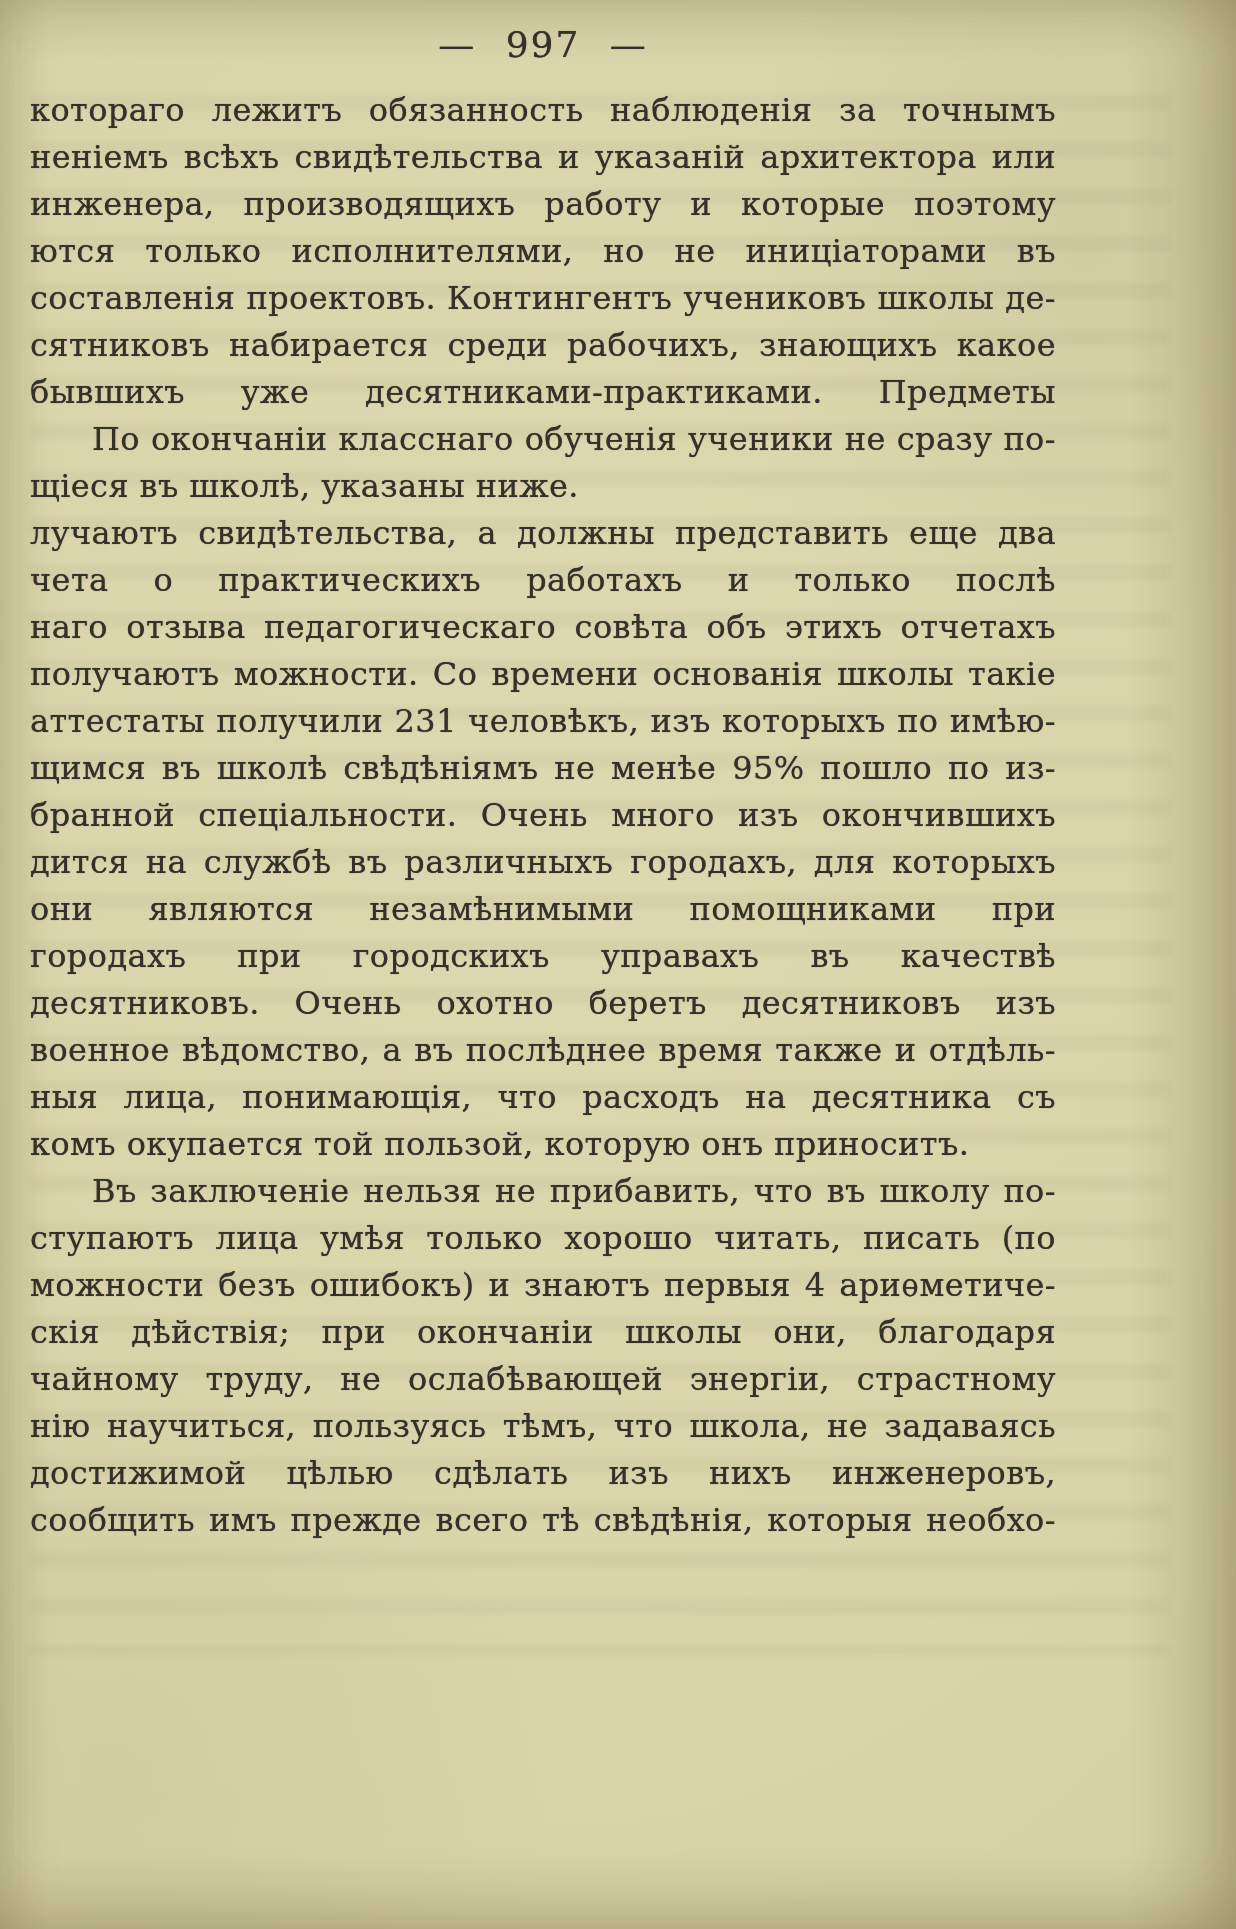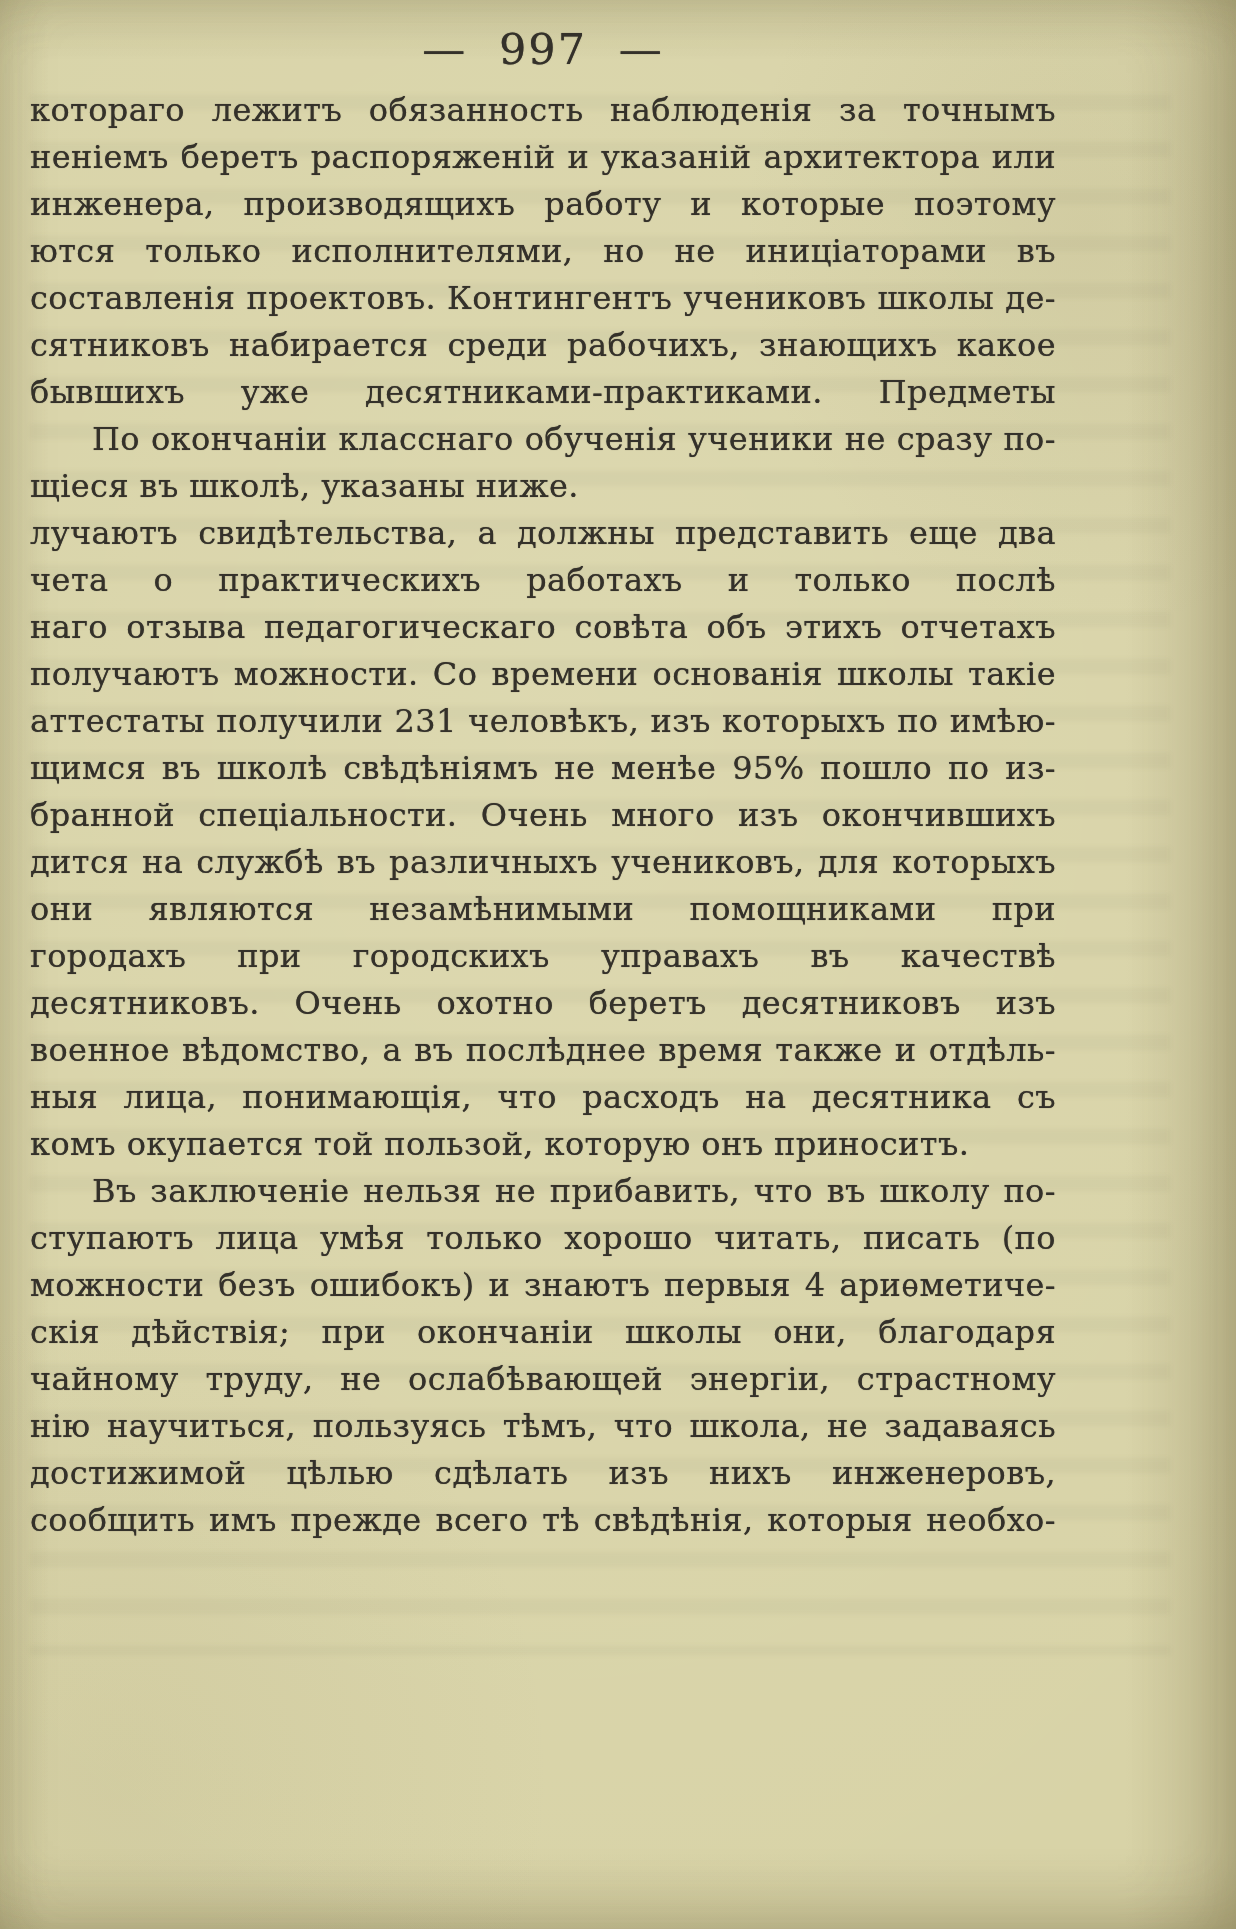--- a/index.html
+++ b/index.html
@@ -43,21 +43,21 @@
       rgba(104,108,82,0) 47px);
     filter: blur(2px);
     pointer-events: none;
   }
   .page-header {
     position: absolute;
     top: 24px;
     left: 30px;
     width: 1026px;
     text-align: center;
-    font-size: 43px;
+    font-size: 36px;
     letter-spacing: 2px;
     word-spacing: 16px;
     text-shadow: 0 0 0.8px rgba(52,49,42,0.75);
   }
   .textblock {
     position: absolute;
     top: 87px;
     left: 30px;
     width: 1026px;
   }
@@ -78,37 +78,37 @@
 <body>
 
 <div class="page">
   <div class="bleed-overlay"></div>
 
   <div class="page-header">— 997 —</div>
 
   <div class="textblock">
 
     <div class="line">котораго лежитъ обязанность наблюденія за точнымъ испол-</div>
-    <div class="line">неніемъ беретъ распоряженій и указаній архитектора или</div>
+    <div class="line">неніемъ всѣхъ свидѣтельства и указаній архитектора или</div>
     <div class="line">инженера, производящихъ работу и которые поэтому явля-</div>
     <div class="line">ются только исполнителями, но не иниціаторами въ смыслѣ</div>
     <div class="line">составленія проектовъ. Контингентъ учениковъ школы де-</div>
     <div class="line">сятниковъ набирается среди рабочихъ, знающихъ какое либо</div>
     <div class="line">бывшихъ уже десятниками-практиками. Предметы преподаю-</div>
     <div class="line indent">По окончаніи класснаго обученія ученики не сразу по-</div>
 
     <div class="line pend">щіеся въ школѣ, указаны ниже.</div>
     <div class="line">лучаютъ свидѣтельства, а должны представить еще два от-</div>
     <div class="line">чета о практическихъ работахъ и только послѣ одобритель-</div>
     <div class="line">наго отзыва педагогическаго совѣта объ этихъ отчетахъ</div>
     <div class="line">получаютъ можности. Со времени основанія школы такіе</div>
     <div class="line">аттестаты получили 231 человѣкъ, изъ которыхъ по имѣю-</div>
     <div class="line">щимся въ школѣ свѣдѣніямъ не менѣе 95% пошло по из-</div>
     <div class="line">бранной спеціальности. Очень много изъ окончившихъ нахо-</div>
-    <div class="line">дится на службѣ въ различныхъ учениковъ, для которыхъ</div>
+    <div class="line">дится на службѣ въ различныхъ городахъ, для которыхъ</div>
     <div class="line">они являются незамѣнимыми помощниками при проведеніи</div>
     <div class="line">городахъ при городскихъ управахъ въ качествѣ городскихъ</div>
     <div class="line">десятниковъ. Очень охотно беретъ десятниковъ изъ школы</div>
     <div class="line">военное вѣдомство, а въ послѣднее время также и отдѣль-</div>
     <div class="line">ныя лица, понимающія, что расходъ на десятника съ избыт-</div>
     <div class="line pend">комъ окупается той пользой, которую онъ приноситъ.</div>
 
     <div class="line indent">Въ заключеніе нельзя не прибавить, что въ школу по-</div>
     <div class="line">ступаютъ лица умѣя только хорошо читать, писать (по воз-</div>
     <div class="line">можности безъ ошибокъ) и знаютъ первыя 4 ариѳметиче-</div>

